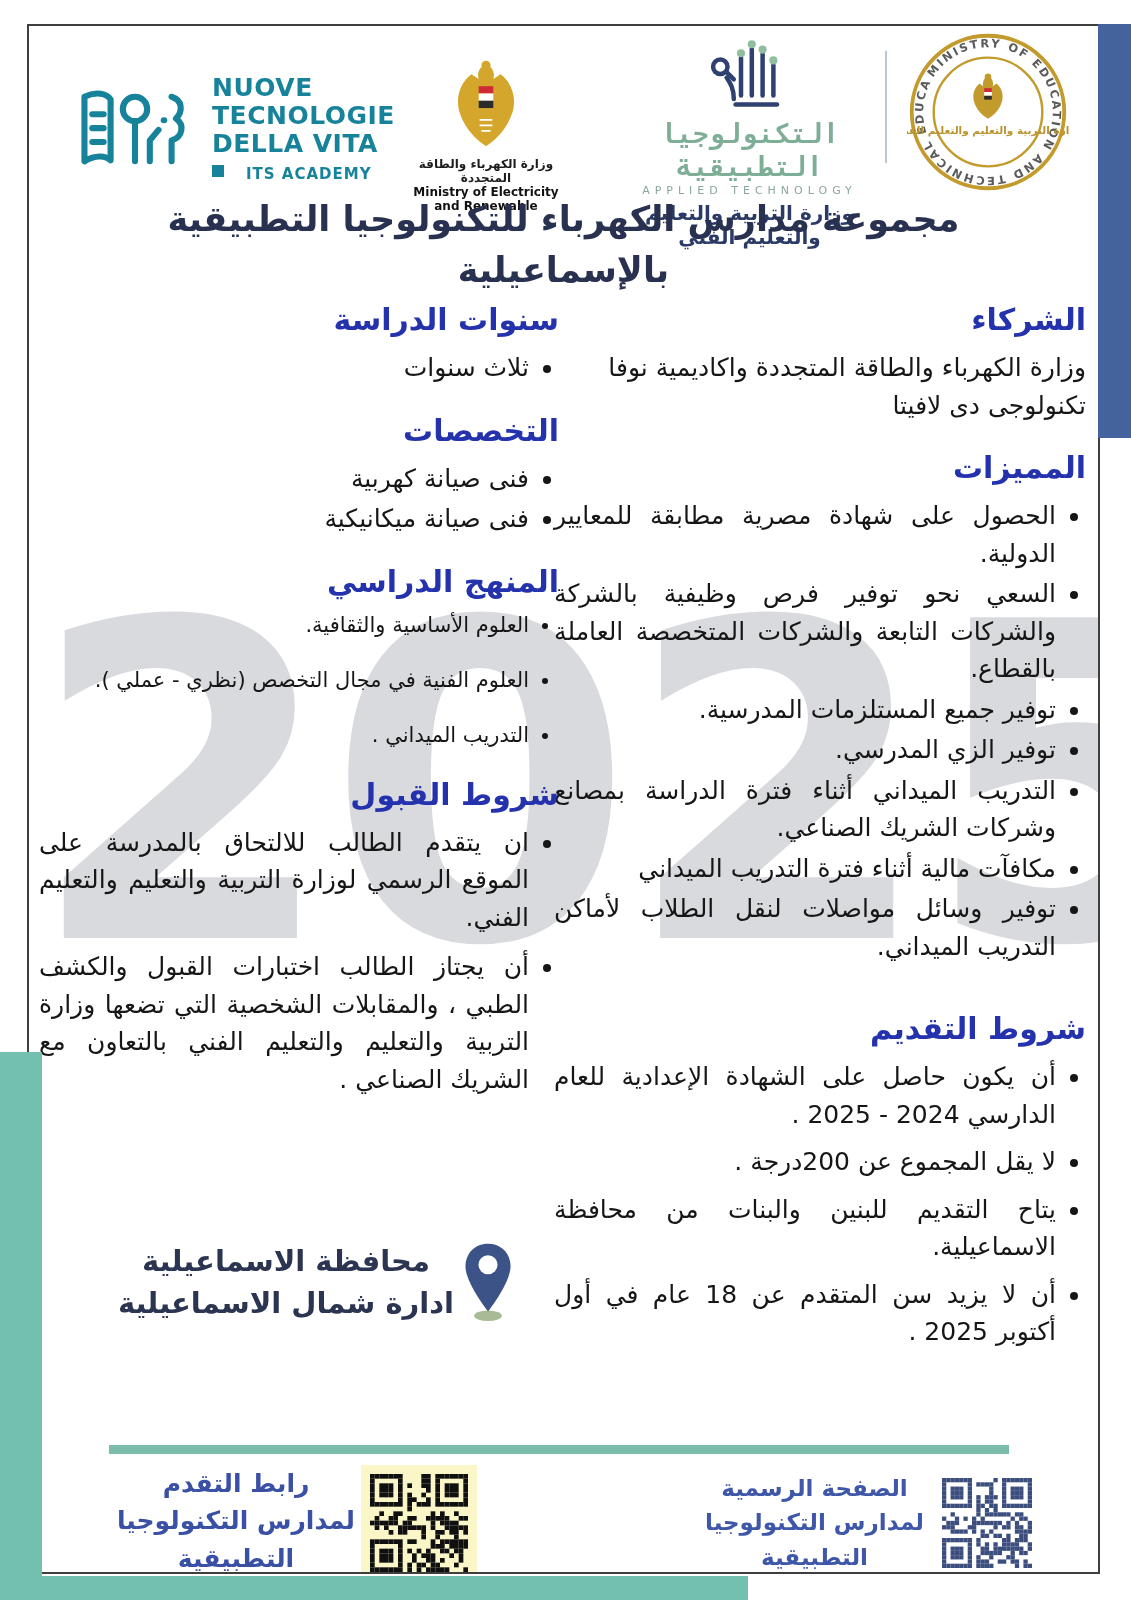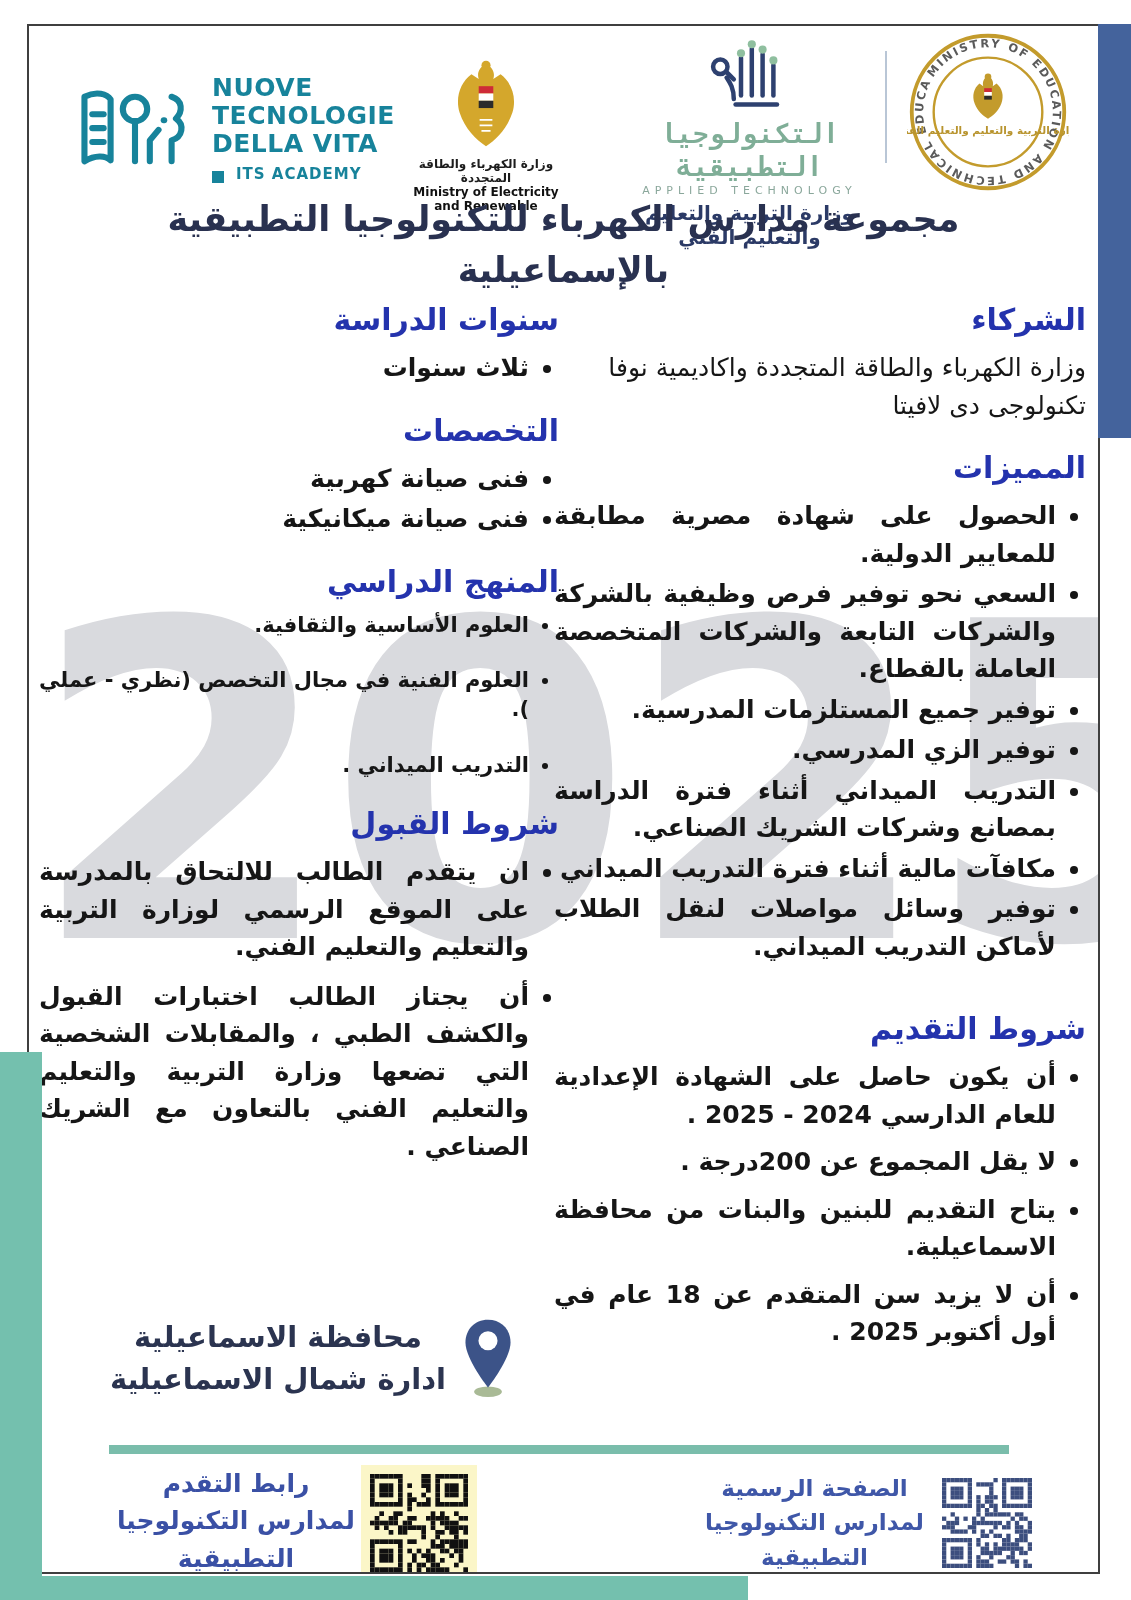--- a/index.html
+++ b/index.html
@@ -19,21 +19,21 @@
   }
   .watermark{
     position:absolute;left:0;width:100%;top:540px;z-index:1;
     font-size:440px;font-weight:bold;letter-spacing:-8px;line-height:1;
     color:#d9dade;text-align:center;user-select:none;
   }
   
   .logos{position:absolute;top:0;left:0;width:100%;height:185px;z-index:2;}
   .logo-its{position:absolute;left:45px;top:48px;display:flex;align-items:center;gap:16px;}
   .its-name{color:#17839b;font-weight:bold;font-size:25px;line-height:1.12;width:195px;letter-spacing:.5px;}
-  .its-sub{color:#17839b;font-weight:bold;font-size:15px;margin-top:7px;display:flex;align-items:flex-end;gap:12px;letter-spacing:1px;}
+  .its-sub{color:#17839b;font-weight:bold;font-size:15px;margin-top:7px;display:flex;align-items:flex-start;gap:22px;letter-spacing:1px;}
   .sq{width:12px;height:12px;background:#17839b;display:inline-block;}
   .logo-elec{position:absolute;left:372px;top:30px;width:170px;text-align:center;}
   .elec-ar{font-size:12px;font-weight:bold;color:#1d1d1d;margin-top:2px;direction:rtl;}
   .elec-en{font-size:12px;font-weight:bold;color:#111;}
   .logo-applied{position:absolute;left:598px;top:8px;width:245px;text-align:center;}
   .at-ar{color:#7fae97;font-size:27px;font-weight:bold;direction:rtl;margin-top:2px;font-family:Liberation Mono, monospace;}
   .at-en{color:#8aa79b;font-size:11px;letter-spacing:5px;margin:0 0 4px;}
   .at-ministry{color:#2b3a66;font-size:20px;font-weight:bold;direction:rtl;}
   .logo-sep{position:absolute;left:856px;top:25px;width:2px;height:112px;background:#b9c6d6;}
   .logo-seal{position:absolute;left:878px;top:5px;}
@@ -44,29 +44,29 @@
     color:#293150;font-weight:bold;font-size:35px;line-height:1.45;direction:rtl;
   }
   
   .col{position:absolute;top:276px;z-index:2;direction:rtl;}
   .col-right{right:12px;width:532px;}
   .col-left{left:10px;width:520px;}
   .sec{color:#2433ad;font-size:30px;font-weight:bold;margin:26px 0 12px;text-align:right;}
   .col .sec:first-child{margin-top:0;}
   .gap-lg{margin-top:46px;}
   .body-text{font-size:25px;color:#161616;margin:0 0 6px;line-height:1.5;text-align:right;}
-  .list{margin:0 0 10px;padding:0 30px 0 0;font-weight:bold;}
+  .list{margin:0 0 10px;padding:0 30px 0 0;}
   .list li{font-size:25px;line-height:1.5;text-align:justify;color:#161616;margin-bottom:3px;}
   .list.small li{font-size:21px;line-height:1.4;margin-bottom:26px;text-align:right;}
   .list.spaced li{margin-bottom:10px;}
   .list.loose li{margin-bottom:12px;}
 
   
-  .location{position:absolute;left:60px;top:1290px;width:425px;z-index:2;
-    display:flex;align-items:center;justify-content:flex-end;gap:16px;}
+  .location{position:absolute;left:60px;top:1214px;width:425px;z-index:2;
+    display:flex;align-items:center;justify-content:flex-end;gap:8px;}
   .loc-text{text-align:center;direction:rtl;}
   .loc-line{font-size:29px;font-weight:bold;color:#2b3450;line-height:1.45;}
 
   
   .footer-divider{position:absolute;left:80px;top:1419px;width:900px;height:9px;background:#7abdab;z-index:2;}
   .footer{position:absolute;left:0;top:1434px;width:100%;height:125px;z-index:2;
     display:flex;justify-content:space-between;align-items:center;box-sizing:border-box;padding:0 66px 0 82px;}
   .qr-group{display:flex;}
   .qr-label{width:250px;text-align:center;font-weight:bold;color:#3a50a5;font-size:25px;line-height:1.5;direction:rtl;}
   .qr-label.right{font-size:23px;color:#3f57a8;width:255px;}

